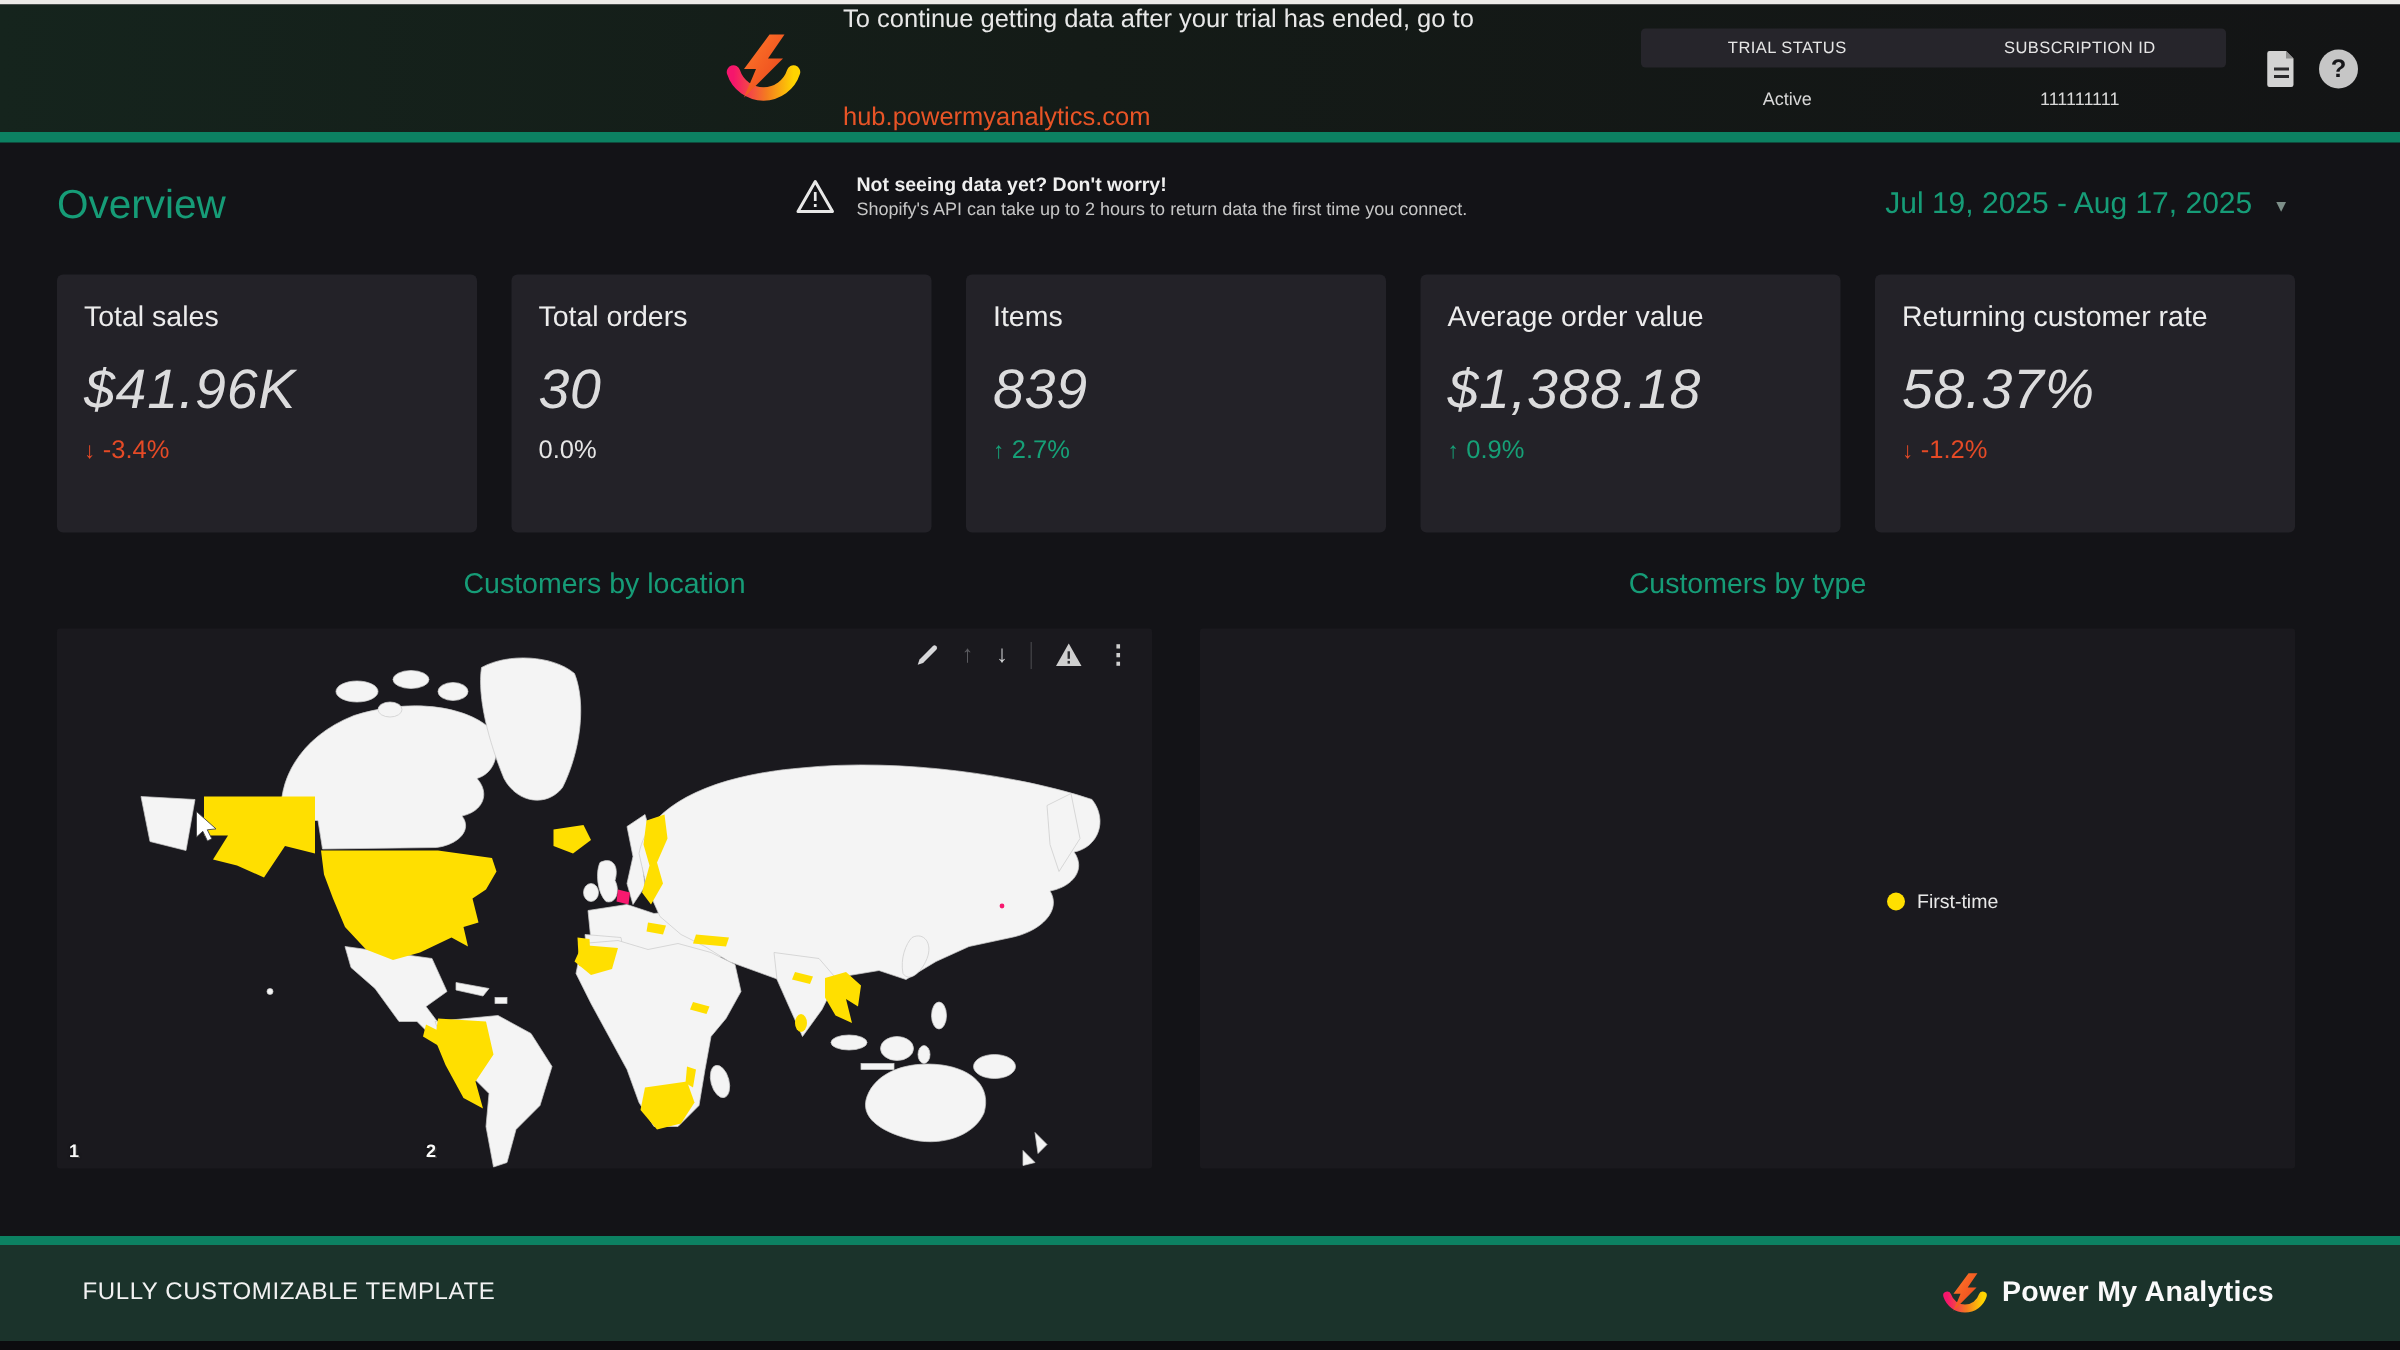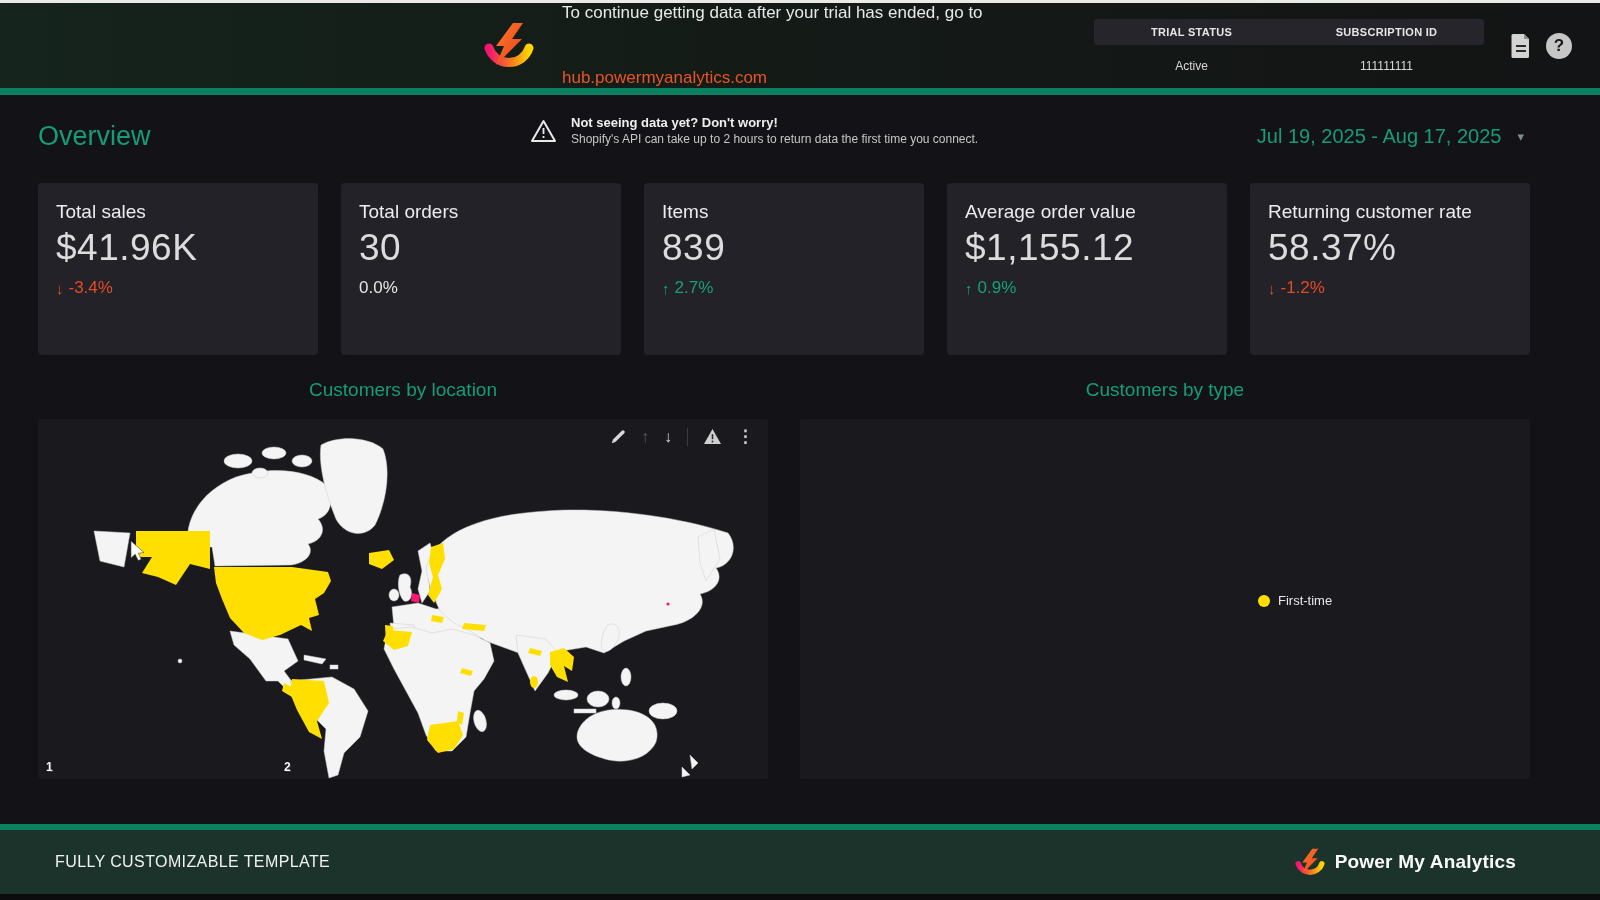--- a/index.html
+++ b/index.html
@@ -20,21 +20,21 @@
   .trial-msg .line1 { color:#e8e8e8; }
   .trial-msg .link { color:#e85426; text-decoration:none; display:inline-block;margin-top:40px; }
   .trial-table { margin-left:auto; width:390px; }
   .trial-table .head-row {
     background:#26252b; border-radius:3px; height:26px;
     display:flex; align-items:center;
   }
   .trial-table .head-row div, .trial-table .val-row div {
     flex:1; text-align:center;
   }
-  .trial-table .head-row div { font-size:11px; font-weight:bold; color:#e5e5e5; letter-spacing:.3px; }
+  .trial-table .head-row div { font-size:11px; font-weight:normal; color:#e5e5e5; letter-spacing:.3px; }
   .trial-table .val-row { height:28px; display:flex; align-items:flex-end; }
   .trial-table .val-row div { font-size:12px; color:#d8d8d8; }
   .header-icons { display:flex; align-items:center; gap:14px; margin-left:26px; }
   .help-circle {
     width:26px; height:26px; border-radius:50%; background:#c6c6c6;
     display:flex; align-items:center; justify-content:center;
     color:#17171a; font-weight:bold; font-size:17px; cursor:pointer;
   }
   .doc-btn { cursor:pointer; display:flex; }
   .accent-bar { height:7px; background:#0c8162; }
@@ -50,21 +50,21 @@
     color:#169c77; font-size:20px; cursor:pointer; padding-right:6px;
   }
   .date-range .caret { font-size:13px; color:#7d8f89; }
   
   .kpis { display:flex; gap:23px; margin-top:22px; }
   .kpi-card {
     flex:1; height:172px; background:#232228; border-radius:4px;
     padding:18px 18px 0 18px;
   }
   .kpi-label { font-size:19px; color:#ececec; }
-  .kpi-value { font-size:37px; color:#dcdcdd; margin-top:4px; letter-spacing:.5px; }
+  .kpi-value { font-size:37px; color:#dcdcdd; margin-top:16px; letter-spacing:.5px;font-style:italic; }
   .kpi-delta { margin-top:9px; font-size:17px; display:flex; align-items:center; gap:5px; }
   .kpi-delta .arrow { font-size:15px; font-weight:bold; }
   .kpi-delta.down { color:#e54a26; }
   .kpi-delta.up   { color:#16a077; }
   .kpi-delta.flat { color:#e6e6e6; }
   
   .charts { display:flex; gap:32px; margin-top:24px; }
   .chart-col { flex:1; }
   .chart-title { font-size:19px; font-weight:400; color:#169c77; text-align:center; height:24px; margin-bottom:16px; }
   .chart-card { height:360px; background:#1a191e; border-radius:2px; position:relative; overflow:hidden; }
@@ -198,21 +198,21 @@
     <div class="kpi-card">
       <div class="kpi-label">Items</div>
       <div class="kpi-value">839</div>
       <div class="kpi-delta up">
         <span class="arrow">↑</span>
         <span>2.7%</span>
       </div>
     </div>
     <div class="kpi-card">
       <div class="kpi-label">Average order value</div>
-      <div class="kpi-value">$1,155.12</div>
+      <div class="kpi-value">$1,388.18</div>
       <div class="kpi-delta up">
         <span class="arrow">↑</span>
         <span>0.9%</span>
       </div>
     </div>
     <div class="kpi-card">
       <div class="kpi-label">Returning customer rate</div>
       <div class="kpi-value">58.37%</div>
       <div class="kpi-delta down">
         <span class="arrow">↓</span>

